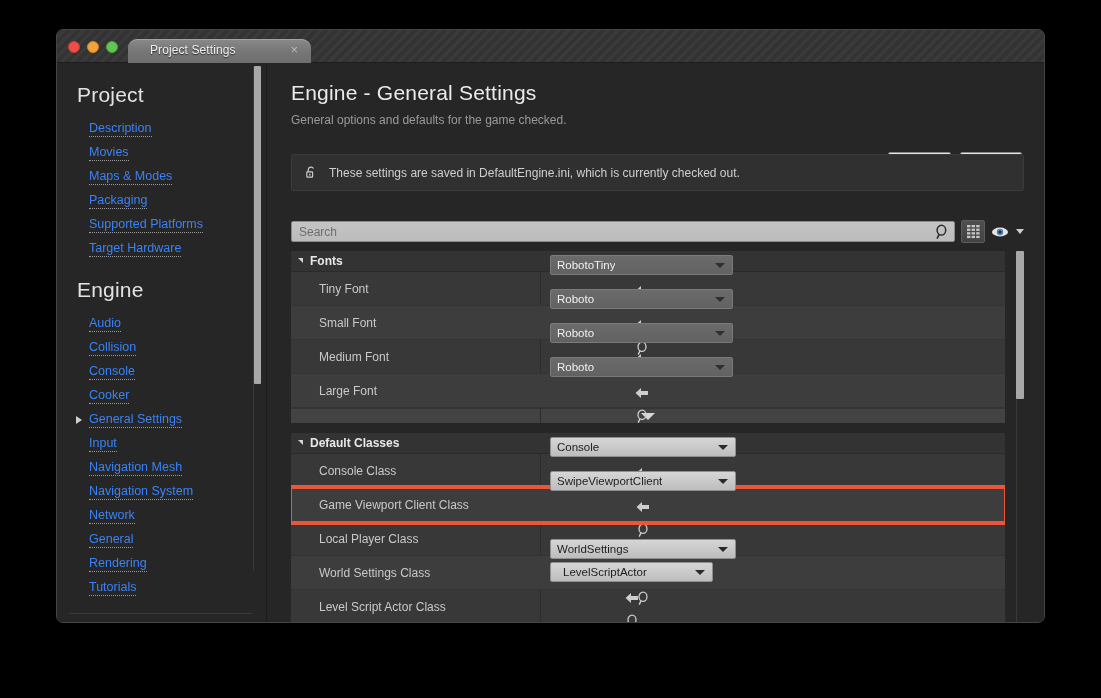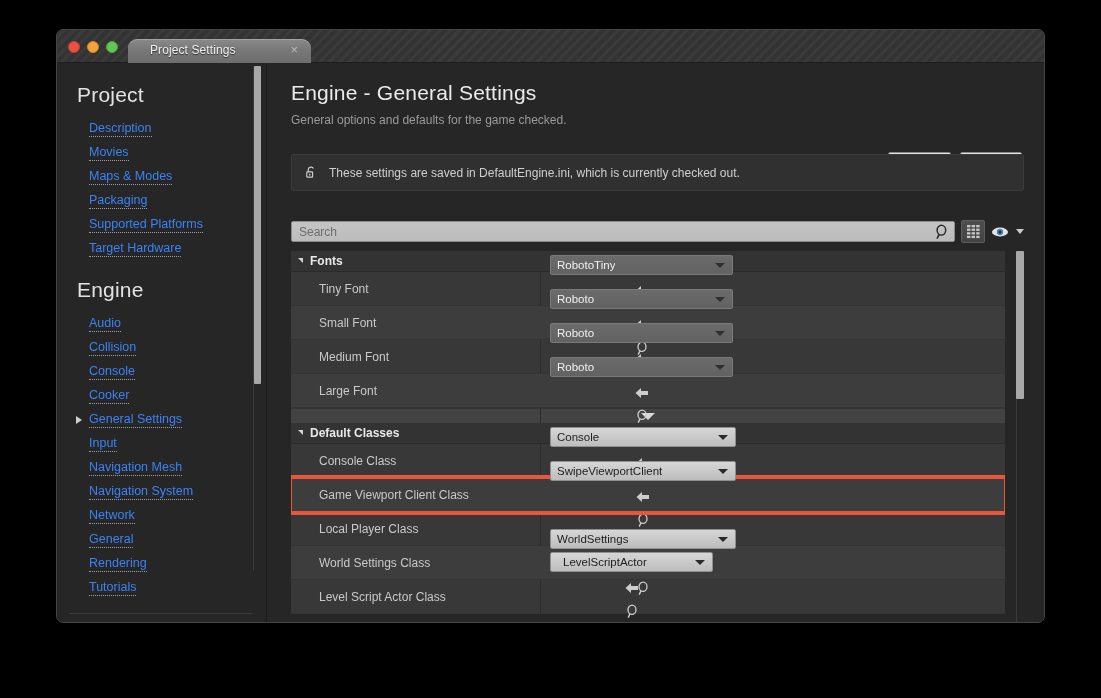--- a/index.html
+++ b/index.html
@@ -189,21 +189,21 @@
   #panel-scrollbar {
     position: absolute; right: 0; top: 0; width: 8px; height: 372px;
     border-left: 1px solid #3a3a3a;
   }
   #panel-thumb {
     position: absolute; right: 0; top: 0;
     width: 8px; height: 148px; background: #a8a8a8; border-radius: 1px; cursor: pointer;
   }
   #panel-inner { position: absolute; left: 0; top: 0; right: 19px; bottom: 0; overflow: hidden; }
 
-  .cat { }
+  .cat { margin-bottom: 10px; }
   .cat-header {
     height: 21px; background: #333333;
     display: flex; align-items: center;
     padding-left: 7px; cursor: pointer;
     border-bottom: 1px solid #2a2a2a;
   }
   .cat-caret {
     width: 0; height: 0; margin-right: 7px;
     border-top: 5.5px solid #d4d4d4;
     border-left: 5.5px solid transparent;

